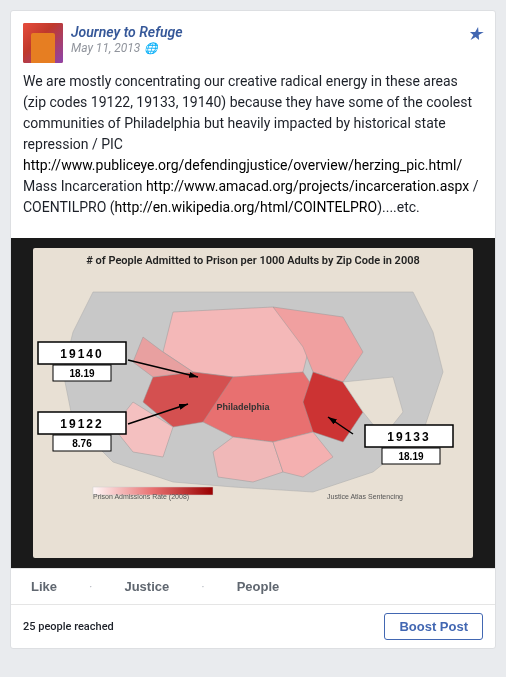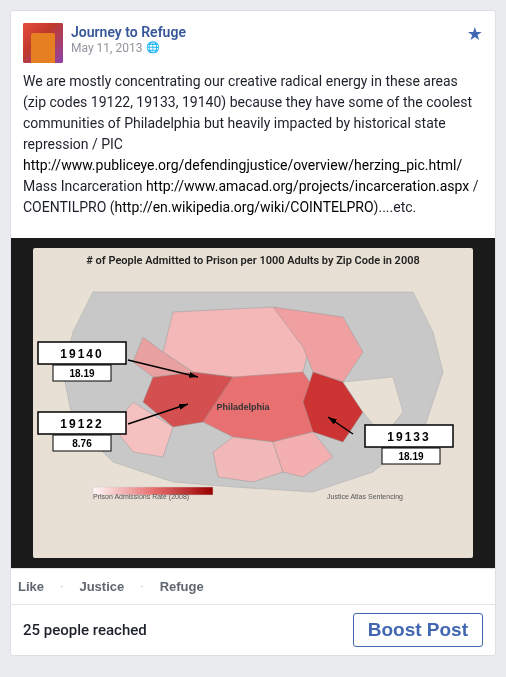--- a/index.html
+++ b/index.html
@@ -18,20 +18,21 @@
       border-radius: 3px;
       width: 486px;
       font-size: 14px;
       color: #1d2129;
     }
     .card-header {
       display: flex;
       align-items: flex-start;
       padding: 12px 12px 8px 12px;
       position: relative;
+      font-style: italic;
     }
     .avatar {
       width: 40px;
       height: 40px;
       border-radius: 2px;
       background: #c0392b;
       flex-shrink: 0;
       overflow: hidden;
       margin-right: 8px;
     }
@@ -57,21 +58,21 @@
       justify-content: center;
     }
     .author-name {
       font-weight: 600;
       color: #365899;
       font-size: 14px;
       line-height: 1.3;
     }
     .post-meta {
       display: flex;
-      align-items: flex-start;
+      align-items: center;
       gap: 4px;
       color: #90949c;
       font-size: 12px;
     }
     .globe-icon {
       font-size: 11px;
     }
     .bookmark-icon {
       position: absolute;
       top: 12px;
@@ -121,24 +122,24 @@
       line-height: 1.3;
     }
     .map-svg-area {
       width: 100%;
       height: 230px;
       position: relative;
     }
     .actions-bar {
       display: flex;
       align-items: center;
-      padding: 6px 7px;
+      padding: 6px 20px;
       border-top: 1px solid #e5e5e5;
       border-bottom: 1px solid #e5e5e5;
-      gap: 16px;
+      gap: 32px;
     }
     .action-btn {
       background: none;
       border: none;
       cursor: pointer;
       color: #606770;
       font-size: 13px;
       font-weight: 600;
       padding: 4px 0;
     }
@@ -146,29 +147,29 @@
       color: #bec2c9;
       font-size: 13px;
     }
     .card-footer {
       display: flex;
       align-items: center;
       justify-content: space-between;
       padding: 8px 12px;
     }
     .reached-text {
-      font-size: 15px;
+      font-size: 11px;
       color: #1d2129;
       font-weight: 500;
     }
     .boost-btn {
       background: #fff;
       border: 1px solid #4267b2;
       color: #4267b2;
-      font-size: 19px;
+      font-size: 13px;
       font-weight: 600;
       padding: 5px 14px;
       border-radius: 3px;
       cursor: pointer;
     }
   </style>
 </head>
 <body>
 
 <div class="card">
@@ -184,21 +185,21 @@
       <div class="post-meta">
         <span>May 11, 2013</span>
         <span class="globe-icon">🌐</span>
       </div>
     </div>
     <span class="bookmark-icon">★</span>
   </div>
 
   <div class="post-text">
     We are mostly concentrating our creative radical energy in these areas (zip codes 19122, 19133, 19140) because they have some of the coolest communities of Philadelphia but heavily impacted by historical state repression / PIC<br>
-    <a href="#">http://www.publiceye.org/defendingjustice/overview/herzing_pic.html/</a> Mass Incarceration <a href="#">http://www.amacad.org/projects/incarceration.aspx</a> / COENTILPRO (<a href="#">http://en.wikipedia.org/wiki/COINTELPRO</a>)....etc.
+    <a href="#">http://www.publiceye.org/defendingjustice/overview/herzing_pic.html/</a> Mass Incarceration <a href="#">http://www.amacad.org/projects/incarceration.aspx</a> / COENTILPRO (<a href="#">http://en.wikipedia.org/html/COINTELPRO</a>)....etc.
   </div>
 
   <div class="post-image">
     <div class="map-container">
       <div class="map-inner">
         <div class="map-title"># of People Admitted to Prison per 1000 Adults by Zip Code in 2008</div>
 
         <div class="map-svg-area">
           <svg width="100%" height="100%" viewBox="0 0 440 230" xmlns="http://www.w3.org/2000/svg">
 
@@ -260,20 +261,20 @@
         </div>
       </div>
     </div>
   </div>
 
   <div class="actions-bar">
     <button class="action-btn">Like</button>
     <span class="action-sep">·</span>
     <button class="action-btn">Justice</button>
     <span class="action-sep">·</span>
-    <button class="action-btn">Refuge</button>
+    <button class="action-btn">People</button>
   </div>
 
   <div class="card-footer">
     <span class="reached-text">25 people reached</span>
     <button class="boost-btn">Boost Post</button>
   </div>
 </div>
 
 </body></html>

